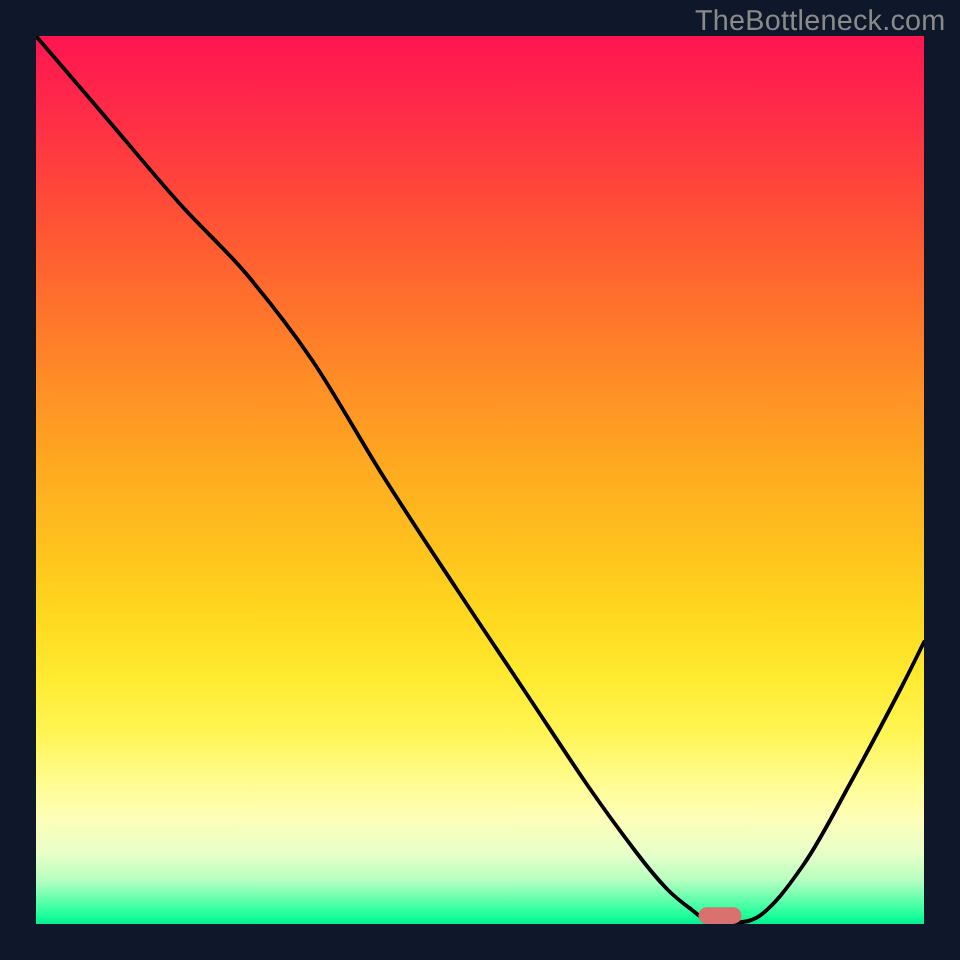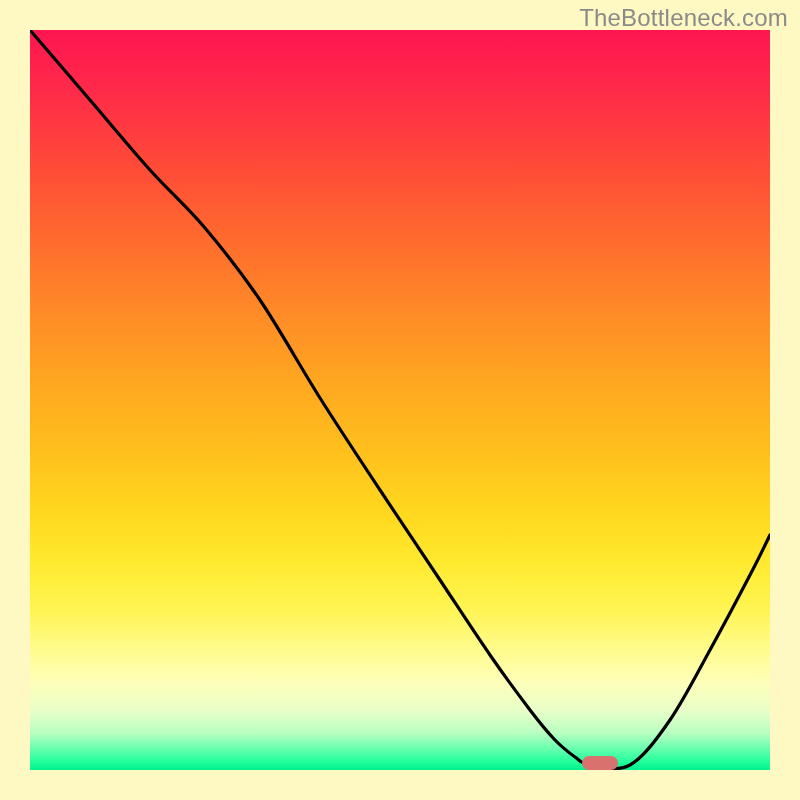--- a/index.html
+++ b/index.html
@@ -10,21 +10,21 @@
     background: #000;
     overflow: hidden;
     font-family: Arial, Helvetica, sans-serif;
   }
   .frame {
     position: absolute;
     top: 0;
     left: 0;
     width: 800px;
     height: 800px;
-    background: #fef9c3;
+    background: #0f172a;
   }
   .plot {
     position: absolute;
     top: 30px;
     left: 30px;
     width: 740px;
     height: 740px;
     
     background: linear-gradient(
       to bottom,

